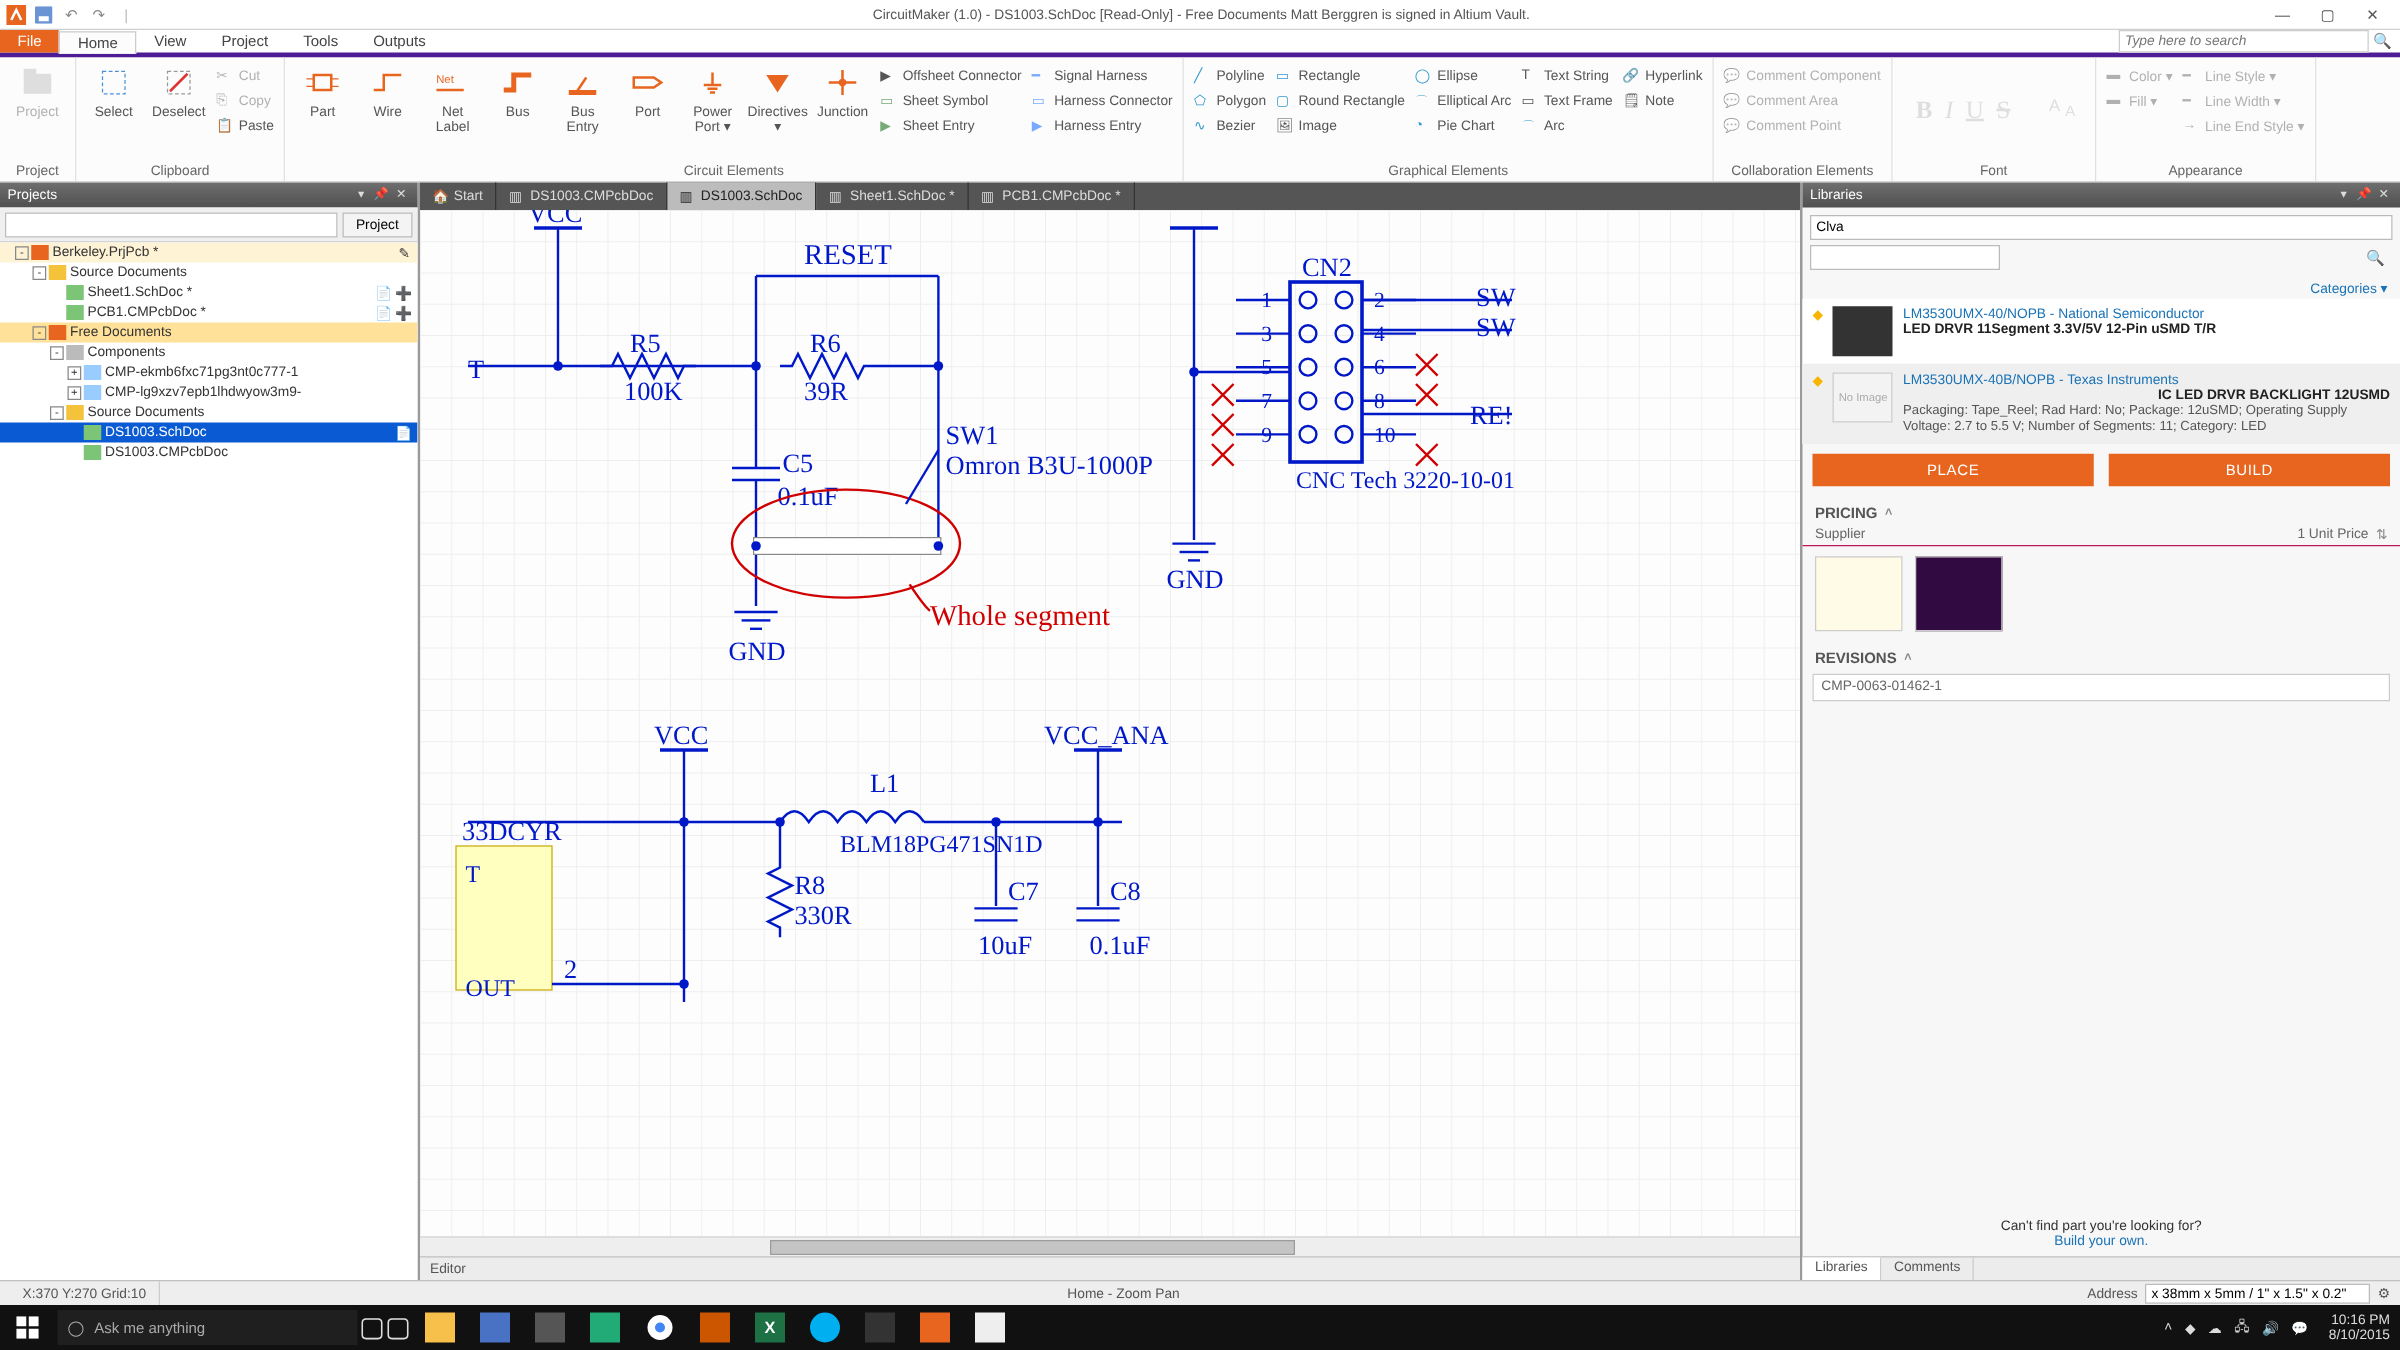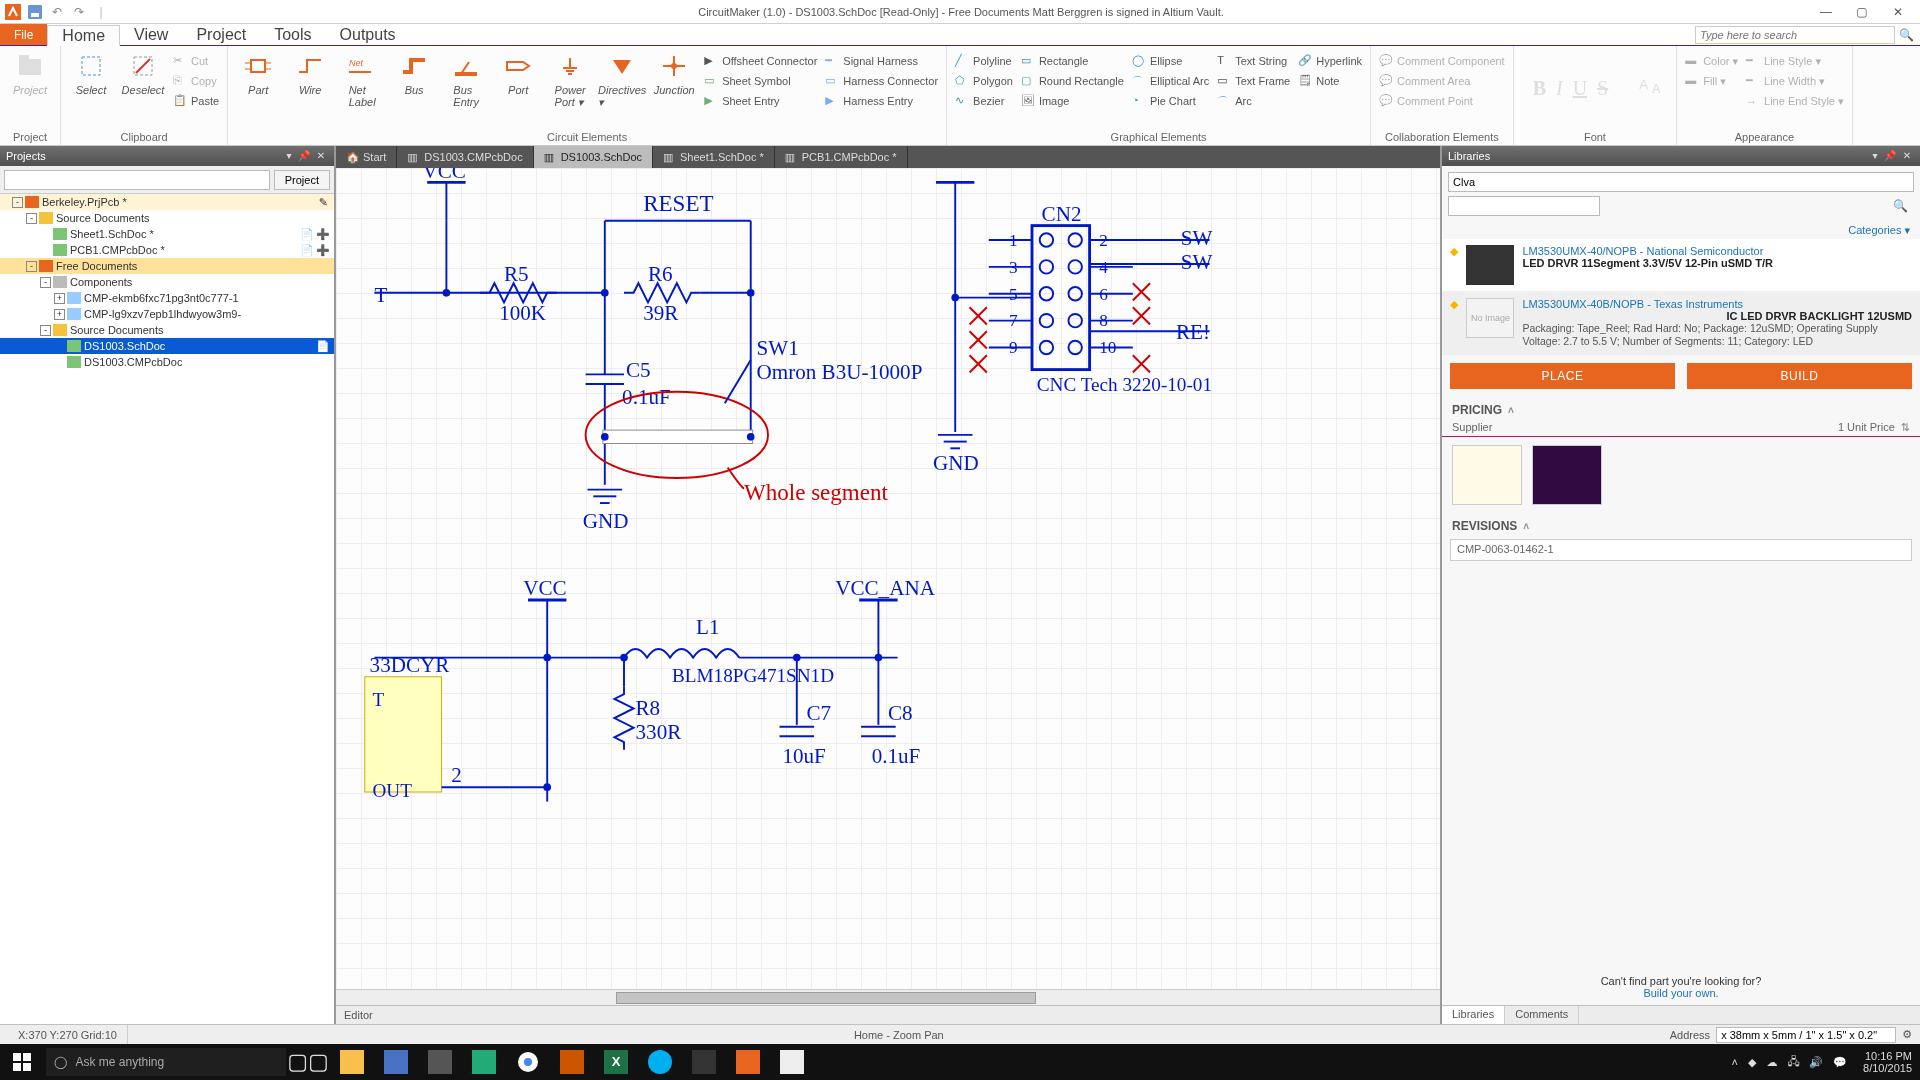--- a/index.html
+++ b/index.html
@@ -5,33 +5,33 @@
 * { margin:0; padding:0; box-sizing:border-box; font-family:"Segoe UI",Tahoma,sans-serif; }
 body { width:1920px; height:1080px; background:#f0f0f0; overflow:hidden; font-size:12px; color:#333; }
 
 
 .quickbar { height:24px; background:#fff; display:flex; align-items:center; padding:0 4px; border-bottom:1px solid #d0d0d0;}
 .quickbar .qicon { width:18px; height:18px; margin-right:4px; display:flex; align-items:center; justify-content:center; }
 .titlebar-text { flex:1; text-align:center; font-size:11px; color:#555; }
 .winbtn { width:36px; height:24px; display:flex; align-items:center; justify-content:center; color:#555; }
 
 
-.menubar { height:22px; background:#fff; display:flex; align-items:stretch; border-bottom:1px solid #4c1d95;}
+.menubar { height:22px; background:#fff; display:flex; align-items:stretch; border-bottom:4px solid #4c1d95;}
 .filebtn { background:#e8651f; color:#fff; padding:0 14px; display:flex; align-items:center; font-size:12px; }
-.menutab { padding:0 14px; display:flex; align-items:center; font-size:16px; color:#444; }
+.menutab { padding:0 14px; display:flex; align-items:center; font-size:12px; color:#444; }
 .menutab.active { background:#fcfcfc; border:1px solid #ccc; border-bottom:1px solid #fcfcfc; position:relative; top:1px; }
 .searchbox-wrap { margin-left:auto; display:flex; align-items:center; padding-right:6px;}
 .searchbox { width:200px; height:18px; border:1px solid #ccc; font-style:italic; color:#999; padding:0 4px; font-size:11px;}
 
 
 .ribbon { height:100px; background:#fcfcfc; border-bottom:1px solid #c8c8c8; display:flex; }
 .rgroup { border-right:1px solid #e0e0e0; display:flex; flex-direction:column; padding:2px 6px 0; }
 .rgroup-body { flex:1; display:flex; align-items:flex-start; gap:4px; }
 .rgroup-label { text-align:center; font-size:11px; color:#666; padding:2px 0; }
-.rbig { display:flex; flex-direction:column; align-items:center; width:48px; padding-top:4px; font-size:11px; color:#555; text-align:left; line-height:1.1;font-style:italic;}
+.rbig { display:flex; flex-direction:column; align-items:center; width:48px; padding-top:4px; font-size:11px; color:#555; text-align:center; line-height:1.1;}
 .rbig .ricon { width:28px; height:28px; margin-bottom:4px; display:flex; align-items:center; justify-content:center; }
 .rsmallcol { display:flex; flex-direction:column; gap:2px; padding-top:4px;}
 .rsmall { display:flex; align-items:center; gap:4px; font-size:11px; color:#555; height:18px; padding:0 2px;}
 .rsmall .ricon { width:14px; height:14px; }
 .disabled { opacity:.45; }
 svg { display:block; }
 
 
 .workspace { display:flex; height:calc(100% - 24px - 22px - 100px - 20px - 36px); }
 .panel-left { width:336px; background:#f7f7f7; border-right:2px solid #9a9a9a; display:flex; flex-direction:column;}

